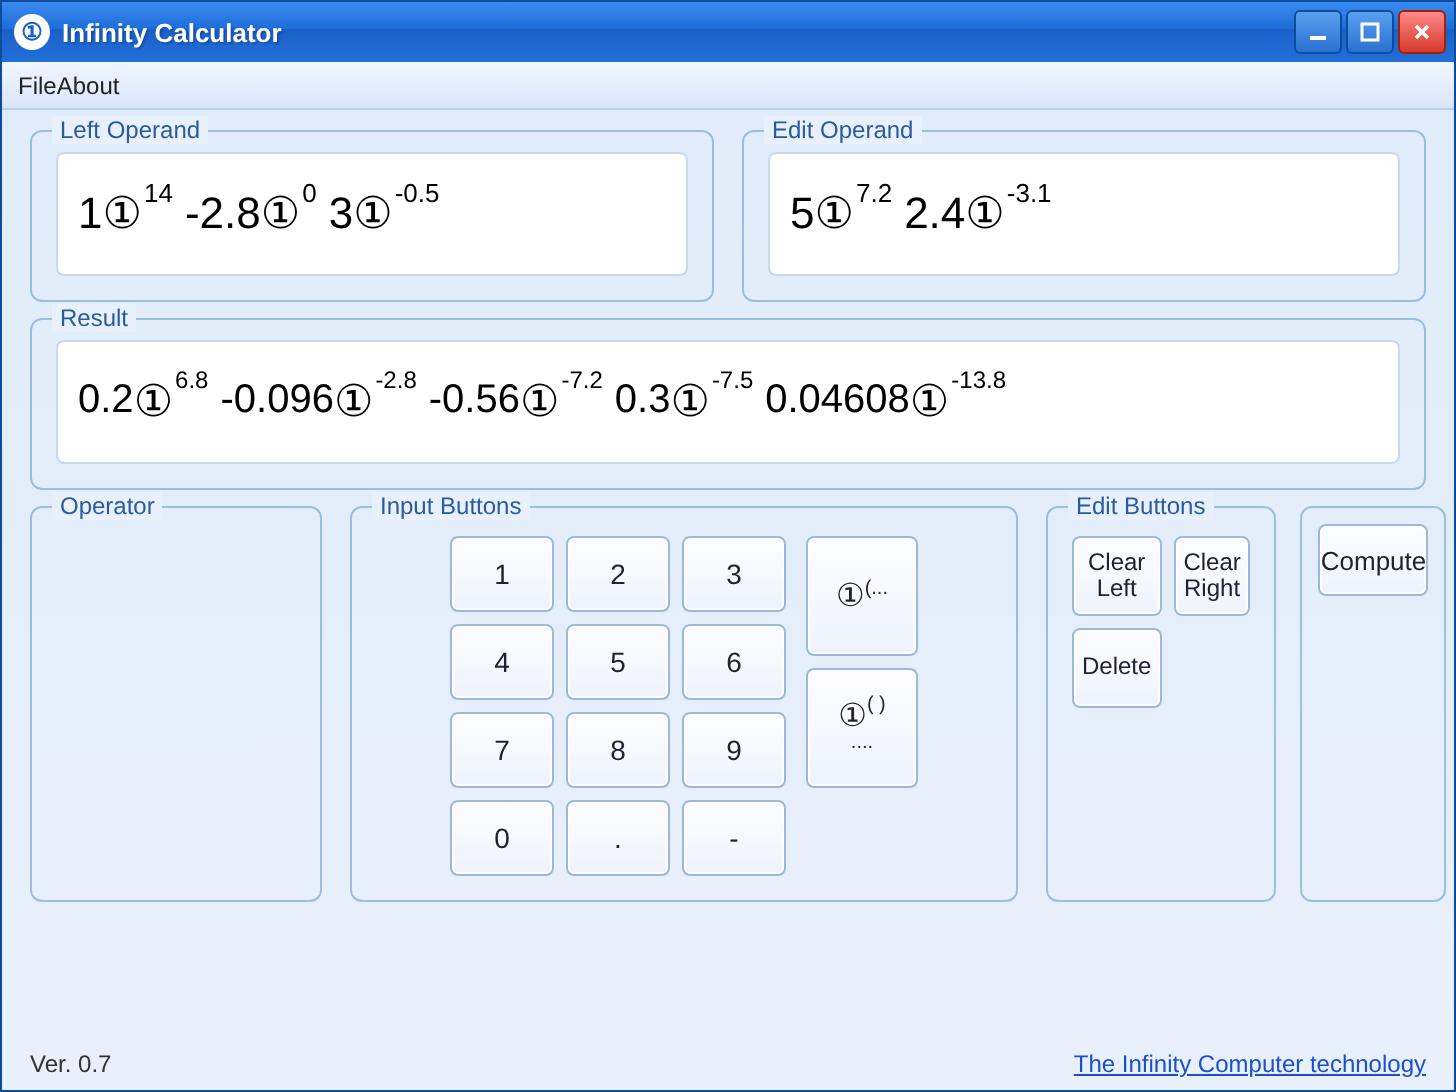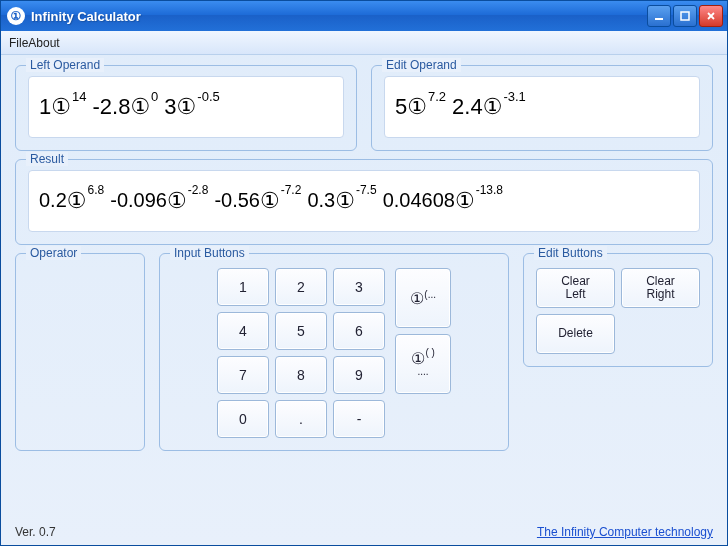--- a/index.html
+++ b/index.html
@@ -29,37 +29,37 @@
 .term { display:inline-flex; align-items:flex-start; margin-right:6px;}
 .term .coef { }
 .term .exp { font-size: 13px; position:relative; top:-6px; margin-left:1px;}
 .circled-one { display:inline-block; font-size:22px; line-height:1;}
 
 .result-box .display { min-height:62px; font-size:20px;text-align:right;}
 .result-box .term .exp { font-size:12px; }
 
 .row-bottom { display:flex; gap:14px; align-items:stretch;}
 
-.operator-box { width: 130px; }
+.operator-box { width: 146px; }
 .radio-list { display:flex; flex-direction:column; gap:14px; padding:8px 4px 4px 16px;}
 .radio-item { display:flex; align-items:center; gap:8px; font-size:12px; color:#222;}
 .radio { width:13px; height:13px; border-radius:50%; border:1px solid #5a7aa0; background:#fff; display:inline-flex; align-items:center; justify-content:center;}
 .radio.sel::after { content:""; width:6px; height:6px; border-radius:50%; background:#2a9a2a;}
 
 .input-box { flex:1; }
 .keypad-wrap { display:flex; gap:10px; justify-content:center; padding-top:4px;}
 .keypad { display:grid; grid-template-columns: repeat(3, 52px); grid-auto-rows:38px; gap:6px;}
 .key, .btn { background: linear-gradient(to bottom,#fdfdff,#eef4fc); border:1px solid #9cb8da; border-radius:4px; font-size:14px; color:#223; display:flex; align-items:center; justify-content:center; cursor:default; box-shadow: inset 0 0 0 1px #fff;}
 .key { }
 .special-col { display:flex; flex-direction:column; gap:6px;}
 .special-key { width:56px; height:60px; font-family:"Times New Roman",serif; font-size:16px;}
 .special-key .inner {display:flex; align-items:center;}
 .special-key sup {font-size:10px; position:relative; top:-4px;}
 
-.edit-col { width: 190px; display:flex; flex-direction:column; gap:12px;}
+.edit-col { width: 190px; display:flex; flex-direction:row; gap:12px;}
 .edit-box {}
 .edit-grid { display:grid; grid-template-columns: 1fr 1fr; grid-auto-rows:40px; gap:6px; padding-top:4px;}
 .edit-grid .btn { font-size:12px; line-height:1.1; text-align:center; padding:2px 4px; white-space:pre-line;}
 .compute-box { border:1px solid #9cbde4; border-radius:6px; padding:8px; background:transparent;}
 .compute-btn { width:100%; height:36px; font-size:13px;}
 
 .footer { display:flex; justify-content:space-between; align-items:flex-start; padding: 2px 14px 6px 14px; font-size:12px;}
 .footer .ver { color:#333;}
 .footer .link { color:#1a4fd0; text-decoration:underline; cursor:default;}
 </style>
@@ -214,20 +214,23 @@
         <div class="fieldset edit-box">
           <div class="legend">Edit Buttons</div>
           <div class="edit-grid">
             <div class="btn">Clear
 Left</div>
             <div class="btn">Clear
 Right</div>
             <div class="btn">Delete</div>
           </div>
         </div>
+        <div class="compute-box">
+          <div class="btn compute-btn">Compute</div>
+        </div>
       </div>
 
     </div>
 
   </div>
 
   <div class="footer">
     <span class="ver">Ver. 0.7</span>
     <span class="link">The Infinity Computer technology</span>
   </div>

